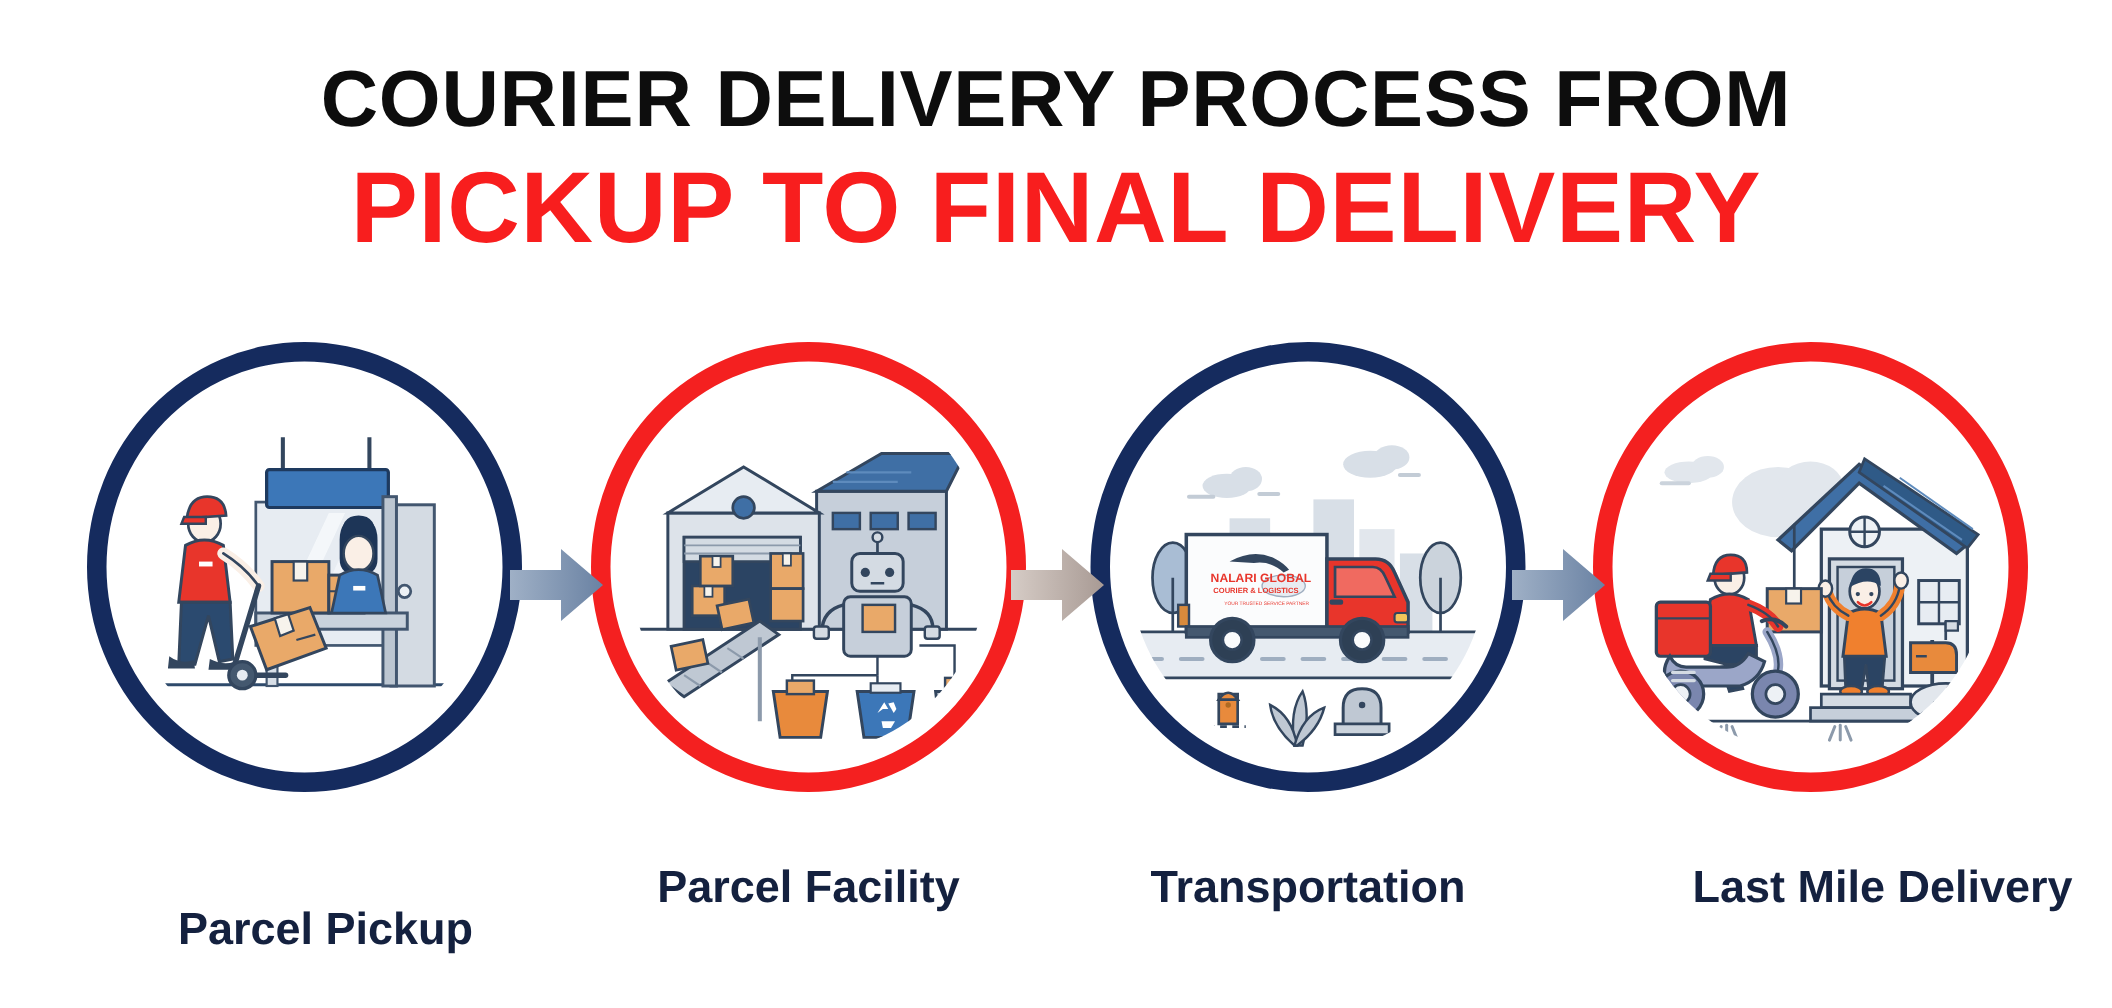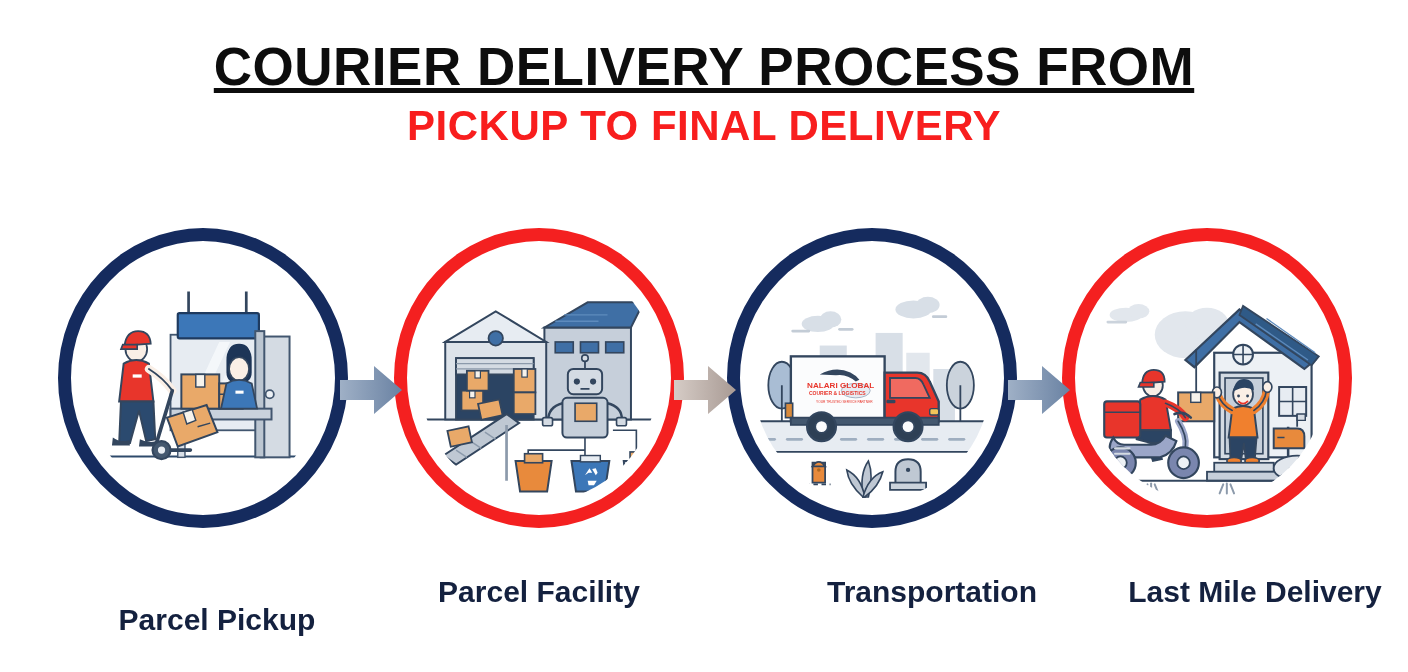--- a/index.html
+++ b/index.html
@@ -15,22 +15,22 @@
   .title-block{
     position:absolute; top:38px; left:0; width:1408px;
     text-align:center;
   }
   .title-line{
     font-weight:bold;
     letter-spacing:0.5px;
     line-height:1.08;
     white-space:nowrap;
   }
-  .title-line-1{ font-size:53px; color:#0d0d0d;text-decoration:underline; }
-  .title-line-2{ font-size:42px; color:#F81E1E; margin-top:8px; }
+  .title-line-1{ font-size:53px; color:#0d0d0d; }
+  .title-line-2{ font-size:67px; color:#F81E1E; margin-top:8px; }
 
   
   .steps{
     position:absolute;
     top:228px; left:0; width:1238px; height:300px;
   }
   .step{
     position:absolute;
     top:0;
     width:290px; height:300px;
@@ -75,21 +75,21 @@
     top:575px;
     width:330px;
     text-align:center;
     font-size:30px;
     font-weight:bold;
     color:#14213F;
     white-space:nowrap;
   }
   .label-0{ left:52px;margin-top:28px; }
   .label-1{ left:374px; }
-  .label-2{ left:707px;text-align:right; }
+  .label-2{ left:707px; }
   .label-3{ left:1090px; }
 </style>
 </head>
 <body>
 
 <div class="title-block">
   <div class="title-line title-line-1">COURIER DELIVERY PROCESS FROM</div>
   <div class="title-line title-line-2">PICKUP TO FINAL DELIVERY</div>
 </div>
 

